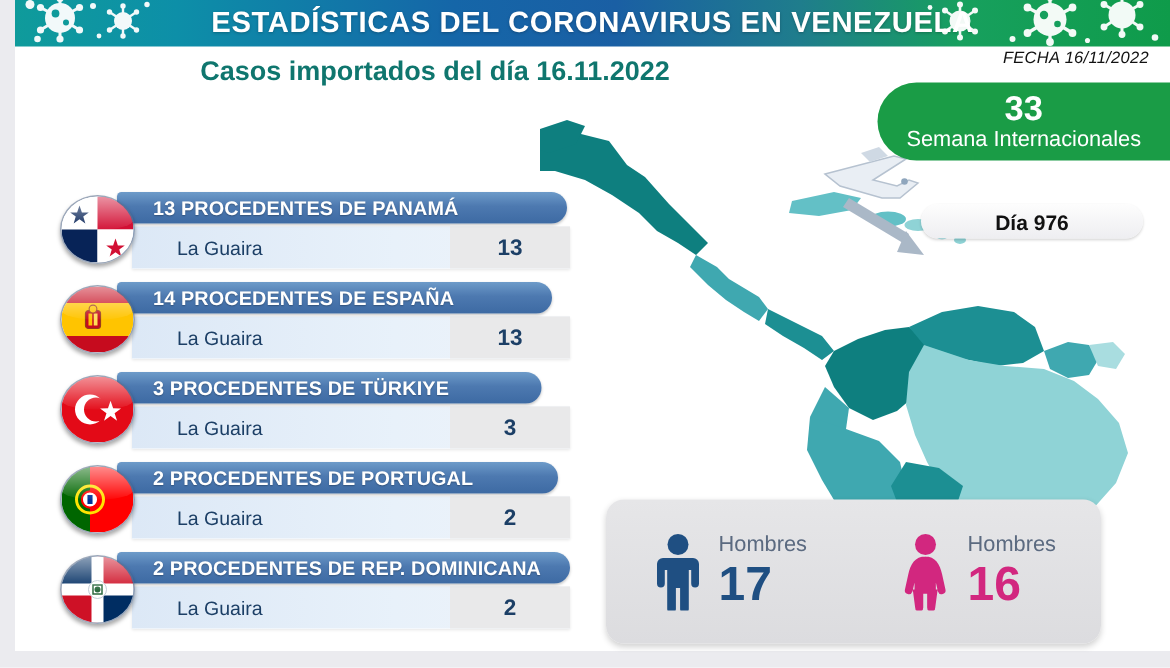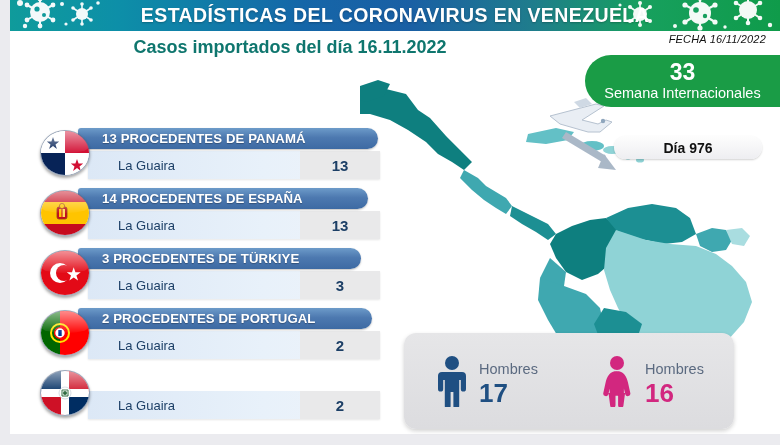--- a/index.html
+++ b/index.html
@@ -76,21 +76,21 @@
     color:#1c3f66;font-weight:bold;font-size:15px;}
 
   
   .gender{position:absolute;left:404px;top:333px;width:330px;height:96px;
     background:linear-gradient(180deg,#e6e6e8 0%,#dcdcdf 100%);
     border-radius:12px;box-shadow:0 2px 4px rgba(0,0,0,.18);
     display:flex;align-items:center;}
   .gcell{flex:1;display:flex;align-items:flex-end;justify-content:center;gap:10px;}
   .gtxt{display:flex;flex-direction:column;line-height:1.05;}
   .gtxt .lab{font-size:14.5px;color:#5b6a80;}
-  .gtxt .val{font-size:26px;font-weight:bold;margin-top:2px;}
+  .gtxt .val{font-size:32px;font-weight:bold;margin-top:2px;}
   .val-m{color:#1f4f82;}
   .val-f{color:#d2277f;}
   .lab-f{color:#b5548a;}
 </style>
 </head>
 <body>
 
 <div id="canvas">
   <div class="sheet"></div>
 
@@ -355,20 +355,23 @@
             <rect x="24" y="22" width="24" height="22" fill="#002d62"></rect>
             <rect x="0" y="18" width="48" height="8" fill="#ffffff"></rect>
             <rect x="20" y="0" width="8" height="44" fill="#ffffff"></rect>
             <circle cx="24" cy="22" r="6" fill="#ffffff" stroke="#b9c4d0" stroke-width="0.6"></circle>
             <path d="M21,19 h6 v6 h-6 Z" fill="none" stroke="#2d6a3f" stroke-width="1"></path>
             <circle cx="24" cy="22" r="2" fill="#2d6a3f"></circle>
           </svg>
           <div class="gloss"></div>
         </div>
       </div>
+      <div class="bar" style="width:302px">
+        <span>2 PROCEDENTES DE REP. DOMINICANA</span>
+      </div>
       <div class="subrow">
         <span class="place">La Guaira</span>
         <span class="cnt">2</span>
       </div>
     </div>
 
   </div>
 
   <div class="gender">
     <div class="gcell">

